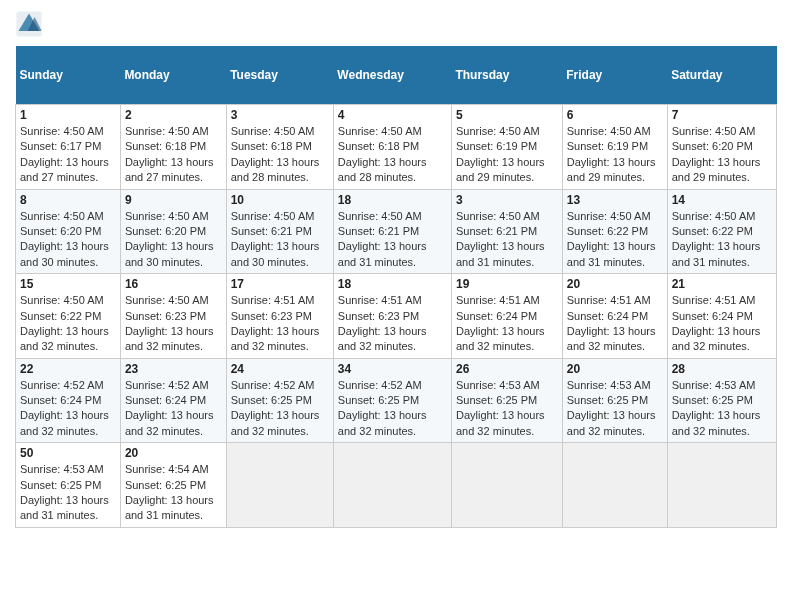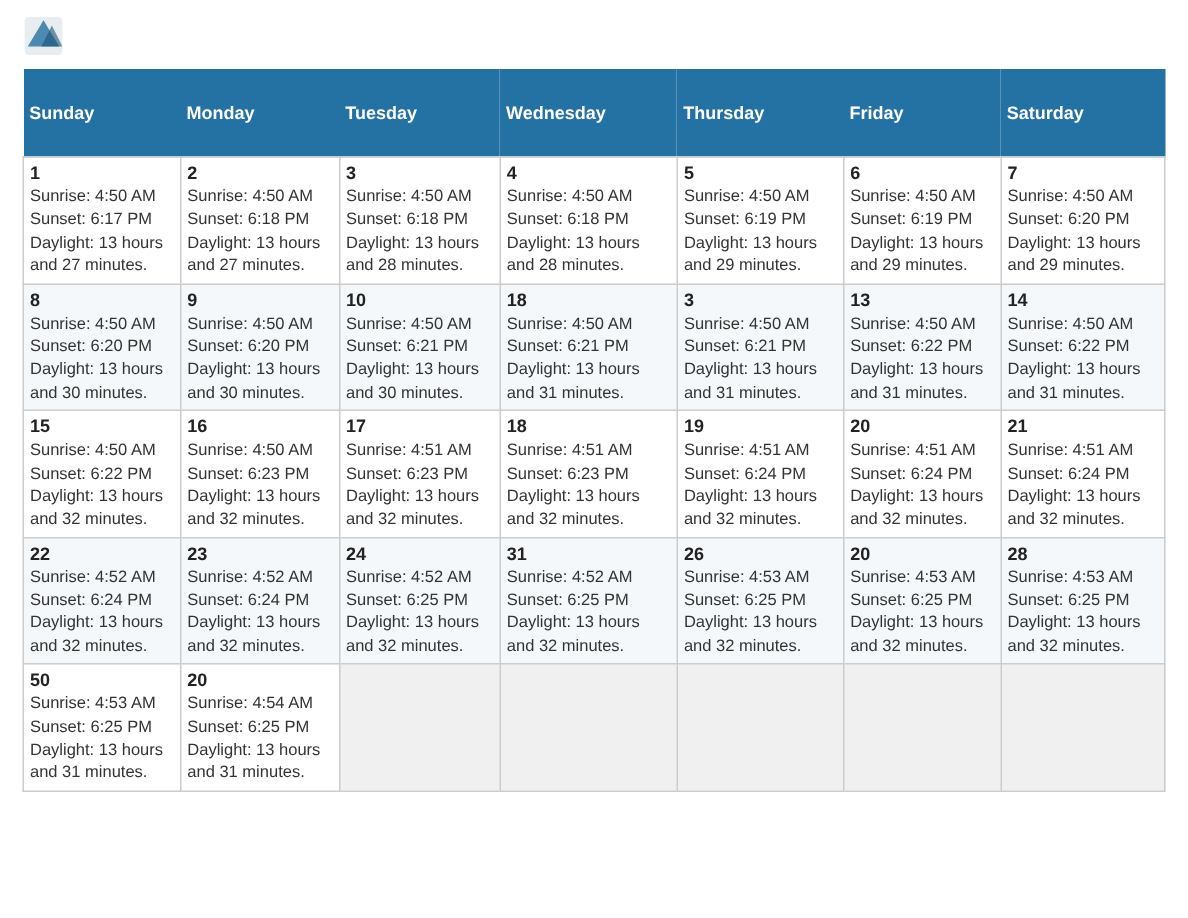--- a/index.html
+++ b/index.html
@@ -311,21 +311,21 @@
       </td>
         <td>
         <span class="day-num">24</span>
         <div class="day-info">
           Sunrise: 4:52 AM<br>
           Sunset: 6:25 PM<br>
           Daylight: 13 hours and 32 minutes.
         </div>
       </td>
         <td>
-        <span class="day-num">31</span>
+        <span class="day-num">34</span>
         <div class="day-info">
           Sunrise: 4:52 AM<br>
           Sunset: 6:25 PM<br>
           Daylight: 13 hours and 32 minutes.
         </div>
       </td>
         <td>
         <span class="day-num">26</span>
         <div class="day-info">
           Sunrise: 4:53 AM<br>

